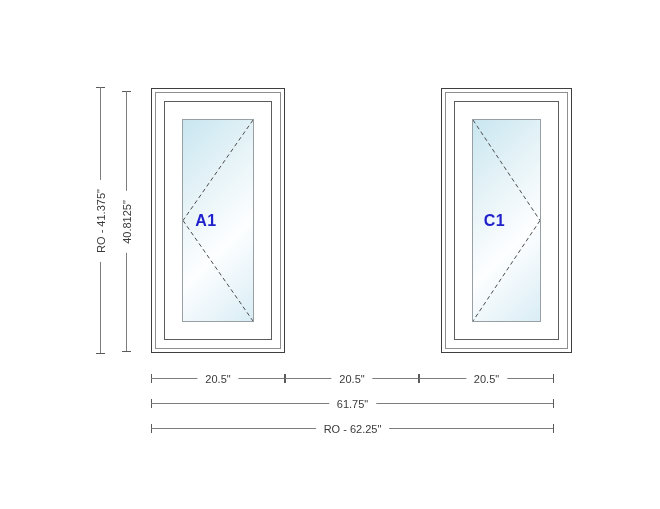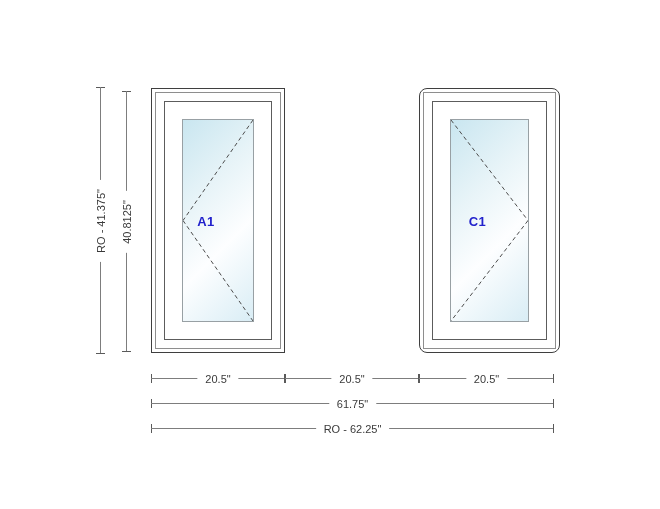--- a/index.html
+++ b/index.html
@@ -15,21 +15,21 @@
 
   
   .panel {
     position:absolute;
     top:88px; height:265px;
     border:1px solid #3f3f3f;
     background:#ffffff;
   }
   .panel-a { left:151px; width:134px; }
   .panel-b { left:285px; width:134px; }
-  .panel-c { left:419px; width:141px;border-radius:8px; }
+  .panel-c { left:441px; width:131px; }
 
   .frame2 {
     position:absolute; inset:3px;
     border:1px solid #8e8e8e;
   }
   .sash {
     position:absolute; inset:12px;
     border:1px solid #5c5c5c;
     background:#ffffff;
   }
@@ -37,21 +37,21 @@
     position:absolute; inset:17px;
     border:1px solid #98a0a4;
     background:linear-gradient(135deg,#c9e6f0 0%,#e8f4f8 35%,#fdfeff 62%,#d9edf5 100%);
   }
   .swing { position:absolute; inset:0; width:100%; height:100%; display:block; }
   .swing line { stroke:#4c4c4c; stroke-width:1; stroke-dasharray:4 3; }
 
   .panel-label {
     position:absolute; top:50%; left:50%;
     transform:translate(-50%,-50%) translateX(-12px);
-    font-size:13px; font-weight:bold; color:#2121cc;
+    font-size:16px; font-weight:bold; color:#2121cc;
     letter-spacing:0.5px; white-space:nowrap;
   }
 
   
   .dim { position:absolute; }
   .dim-h { height:9px; }
   .dim-v { width:9px; }
 
   .dim-h .line { position:absolute; left:0; right:0; top:4px; height:1px; background:#7d7d7d; }
   .dim-h .tick-l { position:absolute; left:0; top:0; bottom:0; width:1px; background:#5a5a5a; }

